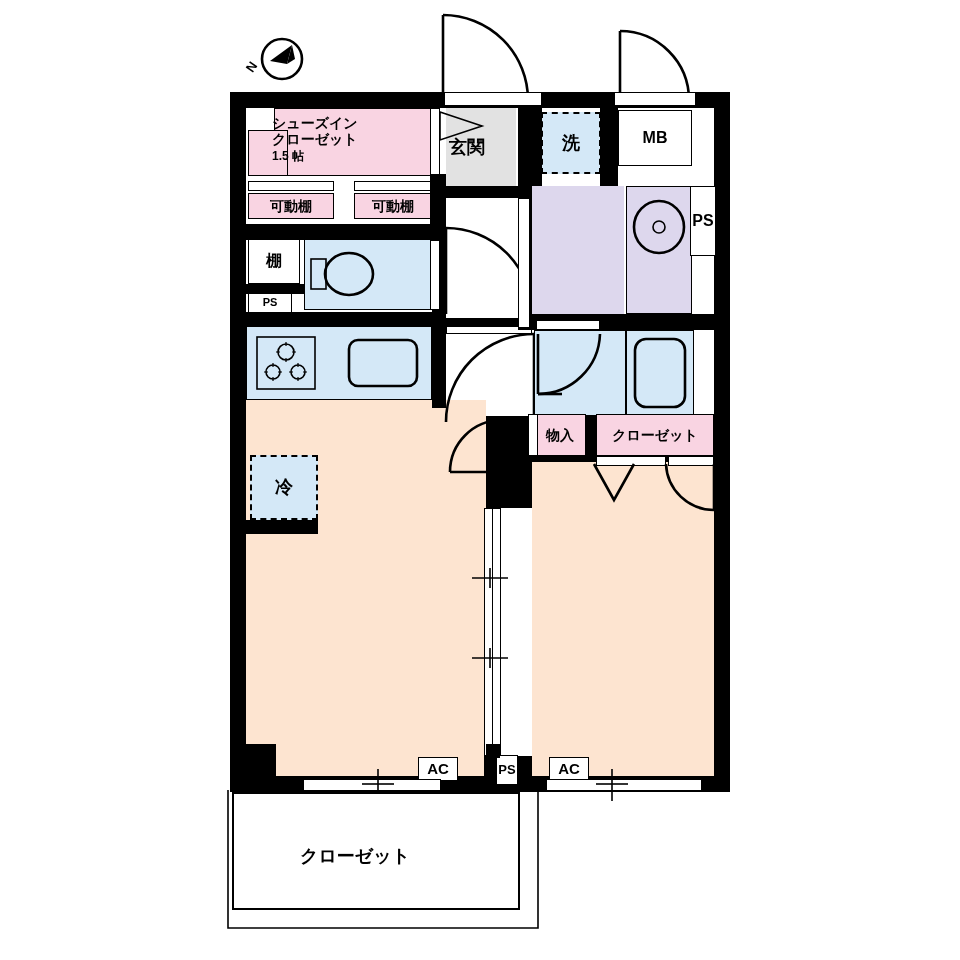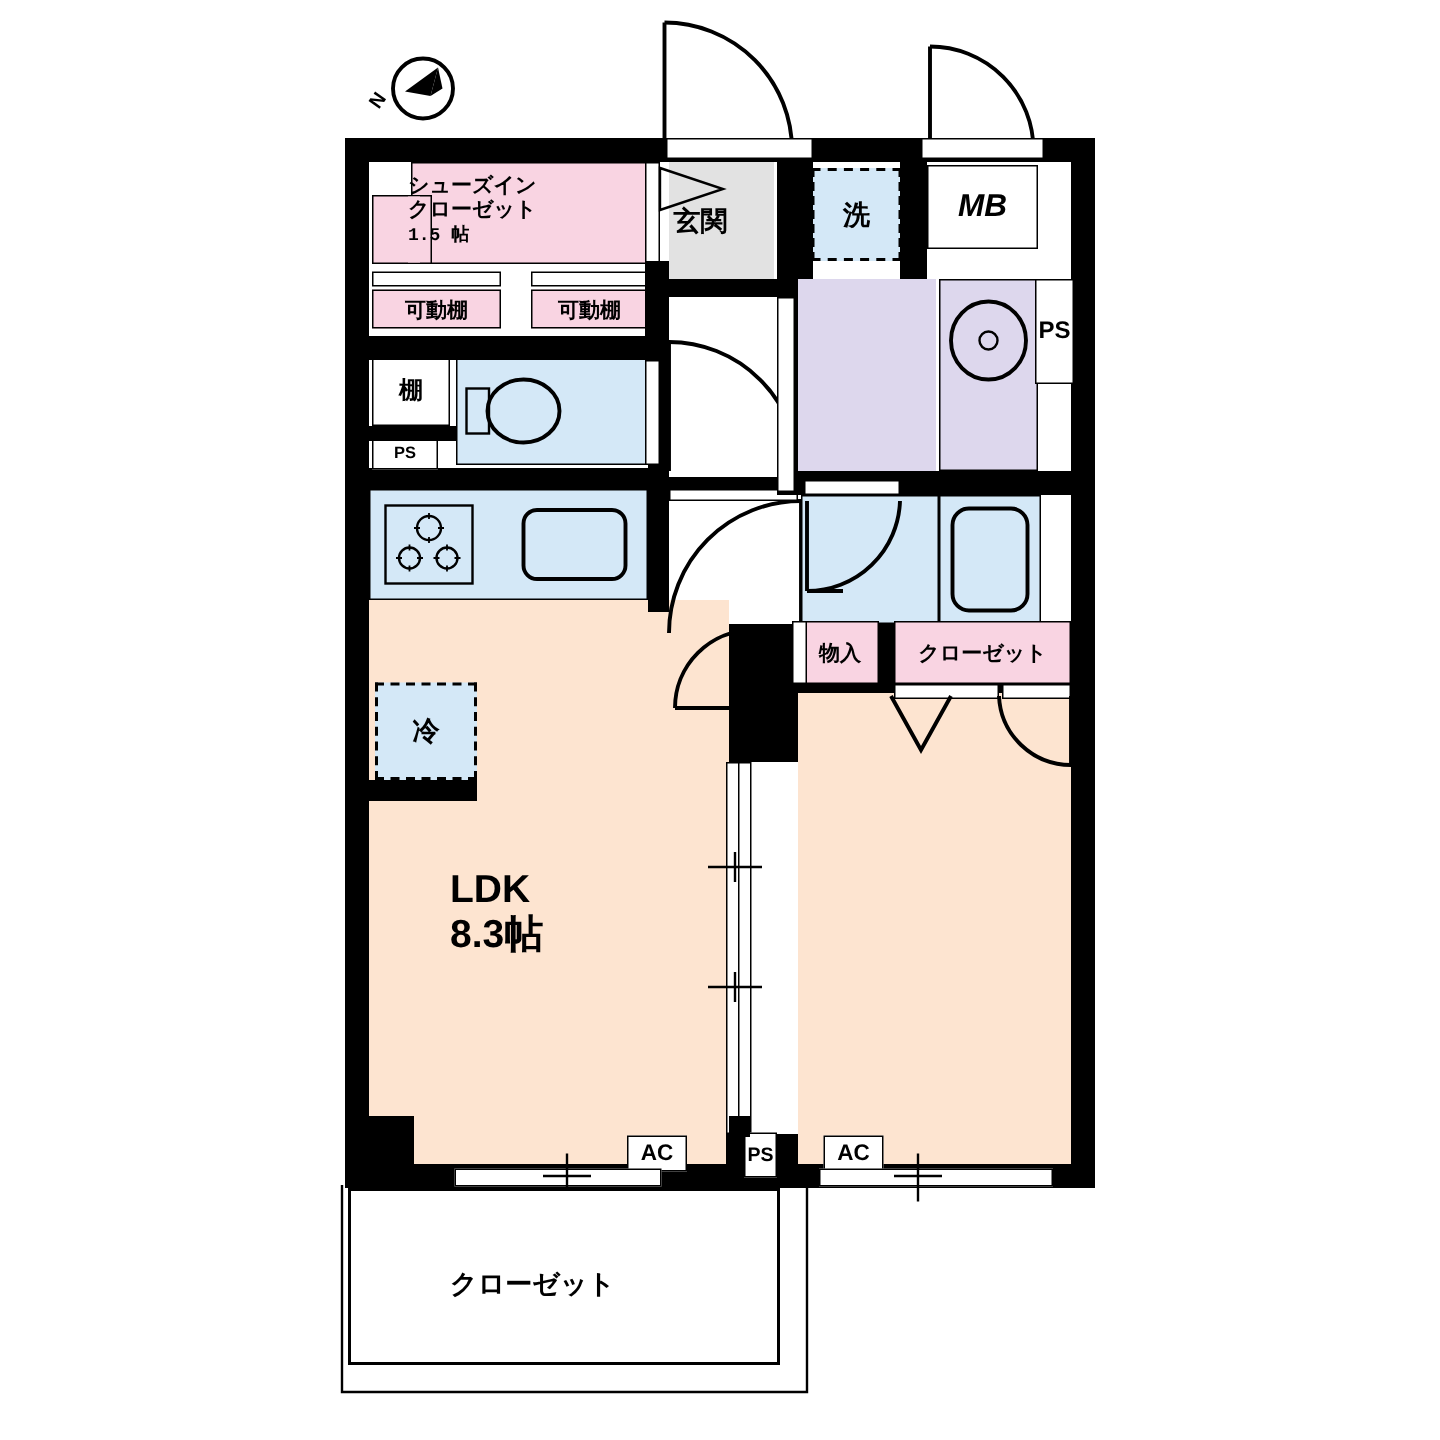--- a/index.html
+++ b/index.html
@@ -20,27 +20,27 @@
   
   .wall{background:#000;}
 
   
   .lbl{display:flex;align-items:center;justify-content:center;
        text-align:center;line-height:1.15;white-space:nowrap;}
   .lbl-box{border:1.6px solid #000;background:#fff;}
   .lbl-pinkbox{border:1.6px solid #000;background:#f9d4e2;}
   .lbl-bluebox{border:2px dashed #000;background:#d4e8f7;}
   .t11{font-size:11px;}
-  .t12{font-size:12px;font-family:Liberation Mono, monospace;}
+  .t12{font-size:12px;}
   .t13{font-size:13px;}
   .t14{font-size:14px;}
   .t15{font-size:15px;}
   .t16{font-size:16px;}
   .t18{font-size:18px;}
-  .t21{font-size:21px;font-style:italic;}
+  .t21{font-size:16px;}
   .t26{font-size:26px;}
   .b{font-weight:bold;}
 
   .roomname{position:absolute;text-align:left;line-height:1.15;
             font-weight:bold;white-space:nowrap;}
 
   .outline{border:1.7px solid #000;box-sizing:border-box;}
   .outline2{border:2.4px solid #000;box-sizing:border-box;}
 
   svg{position:absolute;overflow:visible;}
@@ -75,24 +75,20 @@
 
   <div class="abs wall" style="left:714px;top:92px;width:16px;height:700px;"></div>
 
   <div class="abs wall" style="left:230px;top:776px;width:500px;height:16px;"></div>
 
   <div class="abs fill-peach" style="left:246px;top:400px;width:240px;height:376px;"></div>
   <div class="abs fill-peach" style="left:246px;top:318px;width:12px;height:90px;"></div>
 
   <div class="abs wall" style="left:246px;top:744px;width:30px;height:32px;"></div>
 
-  <div class="roomname t26" style="left:300px;top:578px;width:140px;">
-    <span>LDK</span><br>
-    <span>8.3帖</span>
-  </div>
 
   <div class="abs lbl lbl-bluebox t18 b" style="left:250px;top:455px;width:68px;height:65px;">
     <span>冷</span>
   </div>
   <div class="abs wall" style="left:230px;top:520px;width:88px;height:14px;"></div>
 
   <div class="abs fill-blue outline" style="left:246px;top:326px;width:186px;height:74px;"></div>
 
   <svg style="left:256px;top:336px;" width="60" height="54" viewBox="0 0 60 54">
     <rect x="1" y="1" width="58" height="52" class="stroke-thin" fill="#d4e8f7"></rect>

